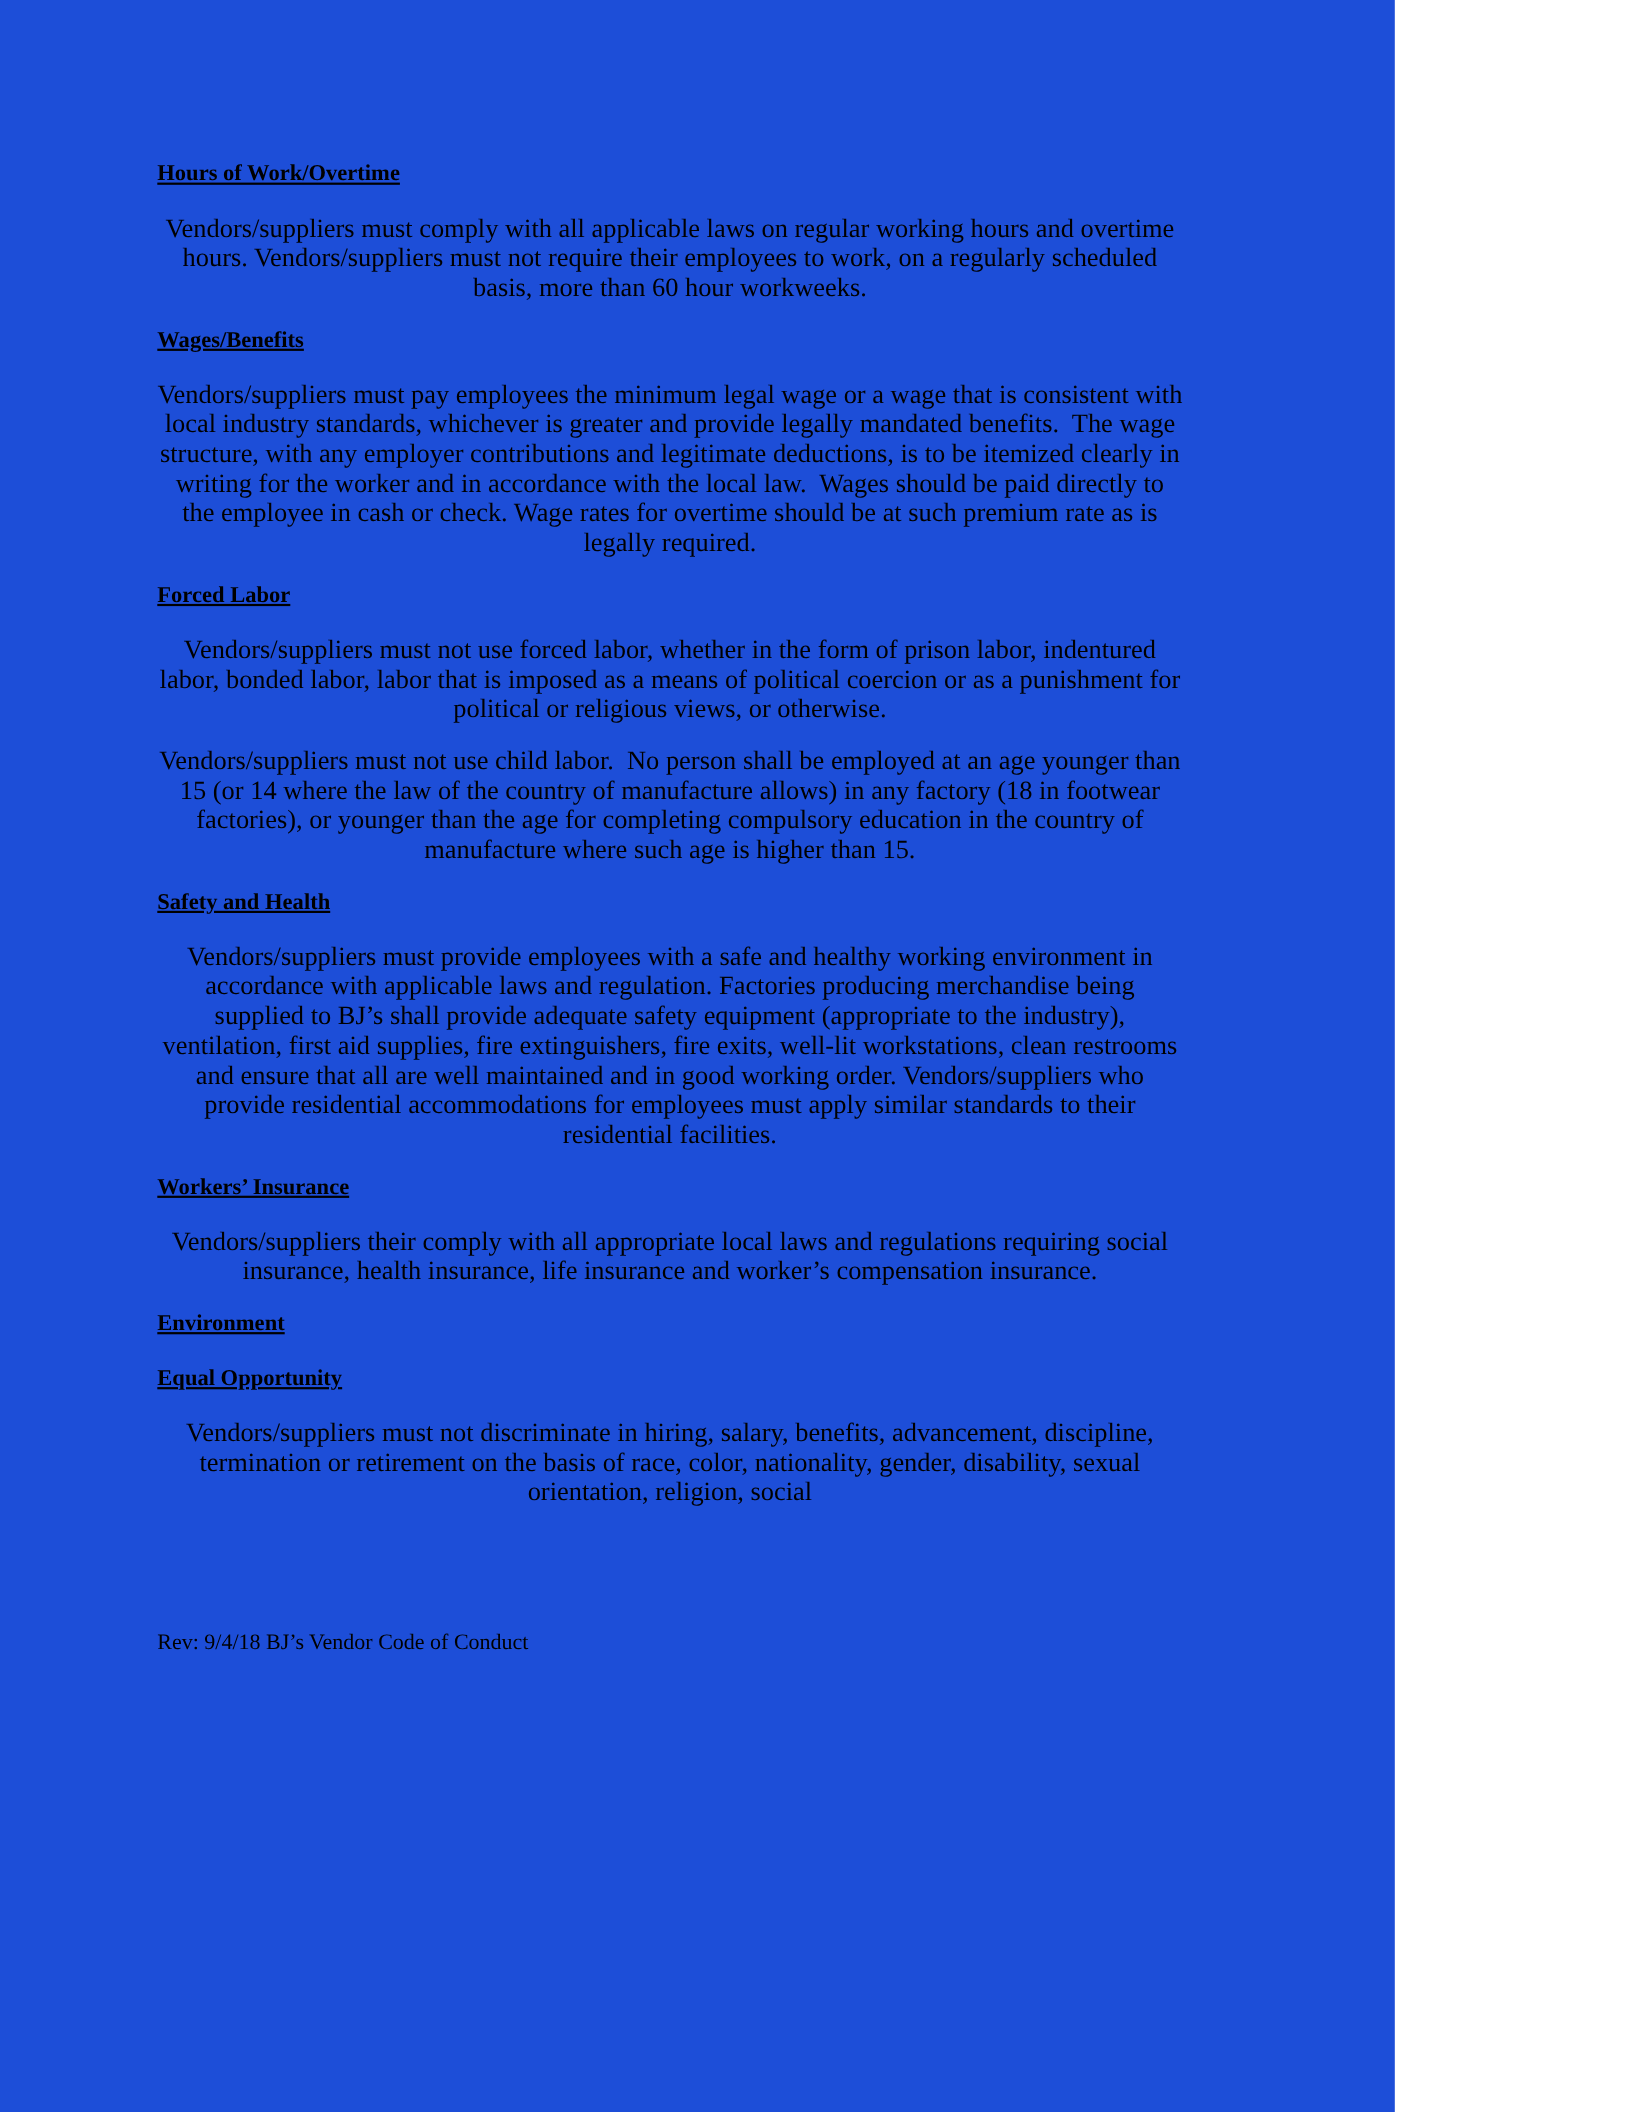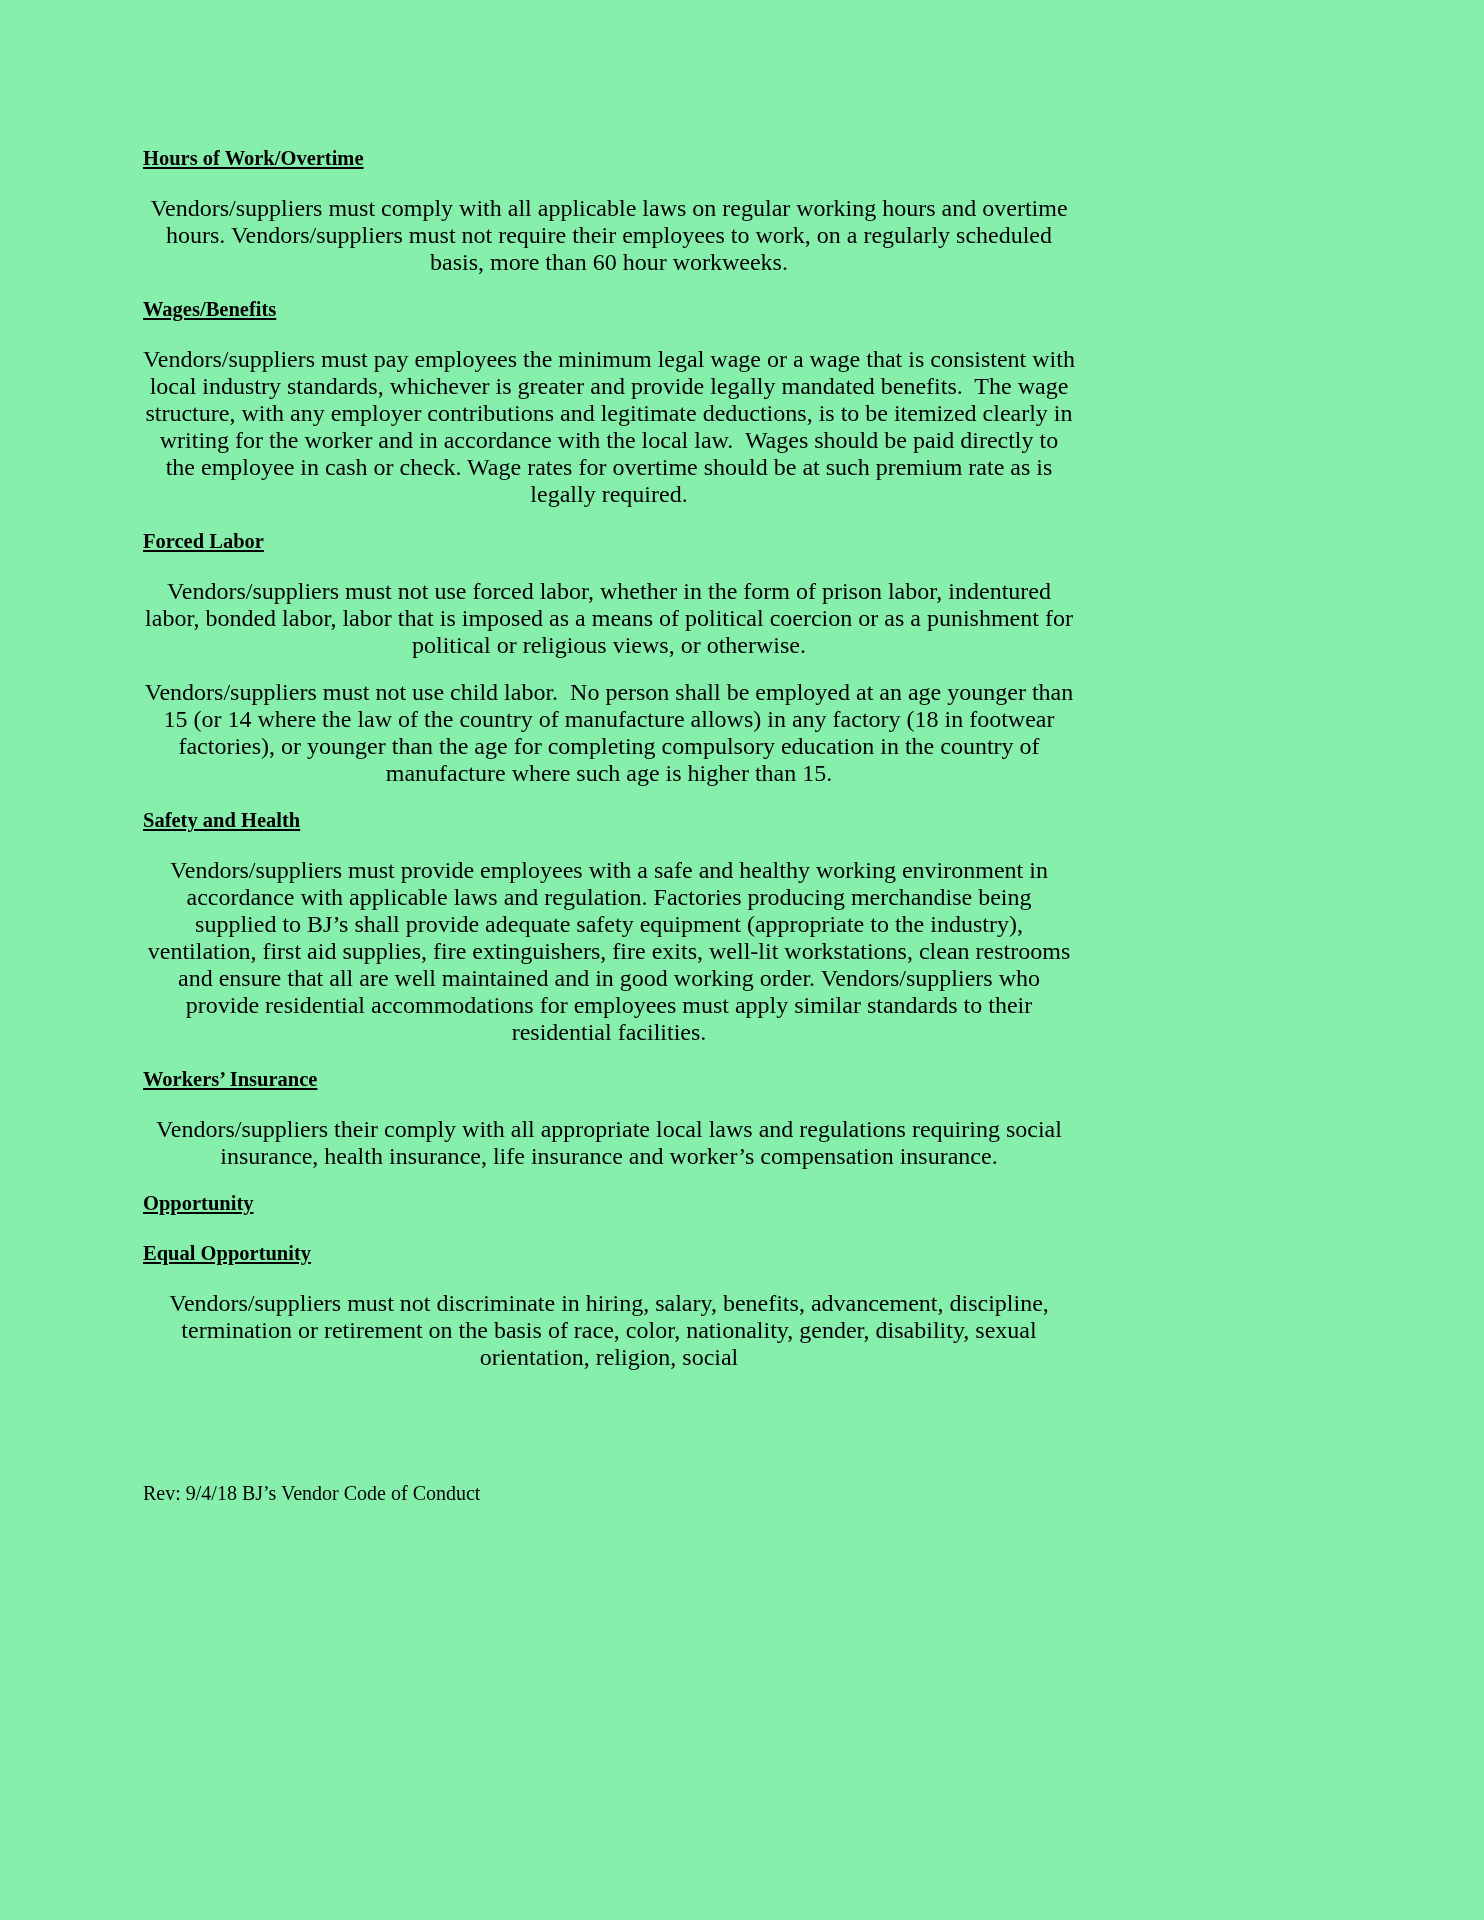--- a/index.html
+++ b/index.html
@@ -12,23 +12,23 @@
     height: 1920px;
     position: relative;
     font-family: "Liberation Serif", serif;
     color: #000000;
     overflow: hidden;
   }
   .page {
     position: absolute;
     top: 0;
     left: 0;
-    width: 1484px;
+    width: 1268px;
     height: 1920px;
-    background: #86efac;
+    background: #1d4ed8;
   }
   .content {
     position: absolute;
     top: 145px;
     left: 143px;
     width: 932px;
   }
   .doc-section {
     margin: 0;
     padding: 0;
@@ -86,21 +86,21 @@
       <h2 class="heading">Safety and Health</h2>
       <p class="body-text">Vendors/suppliers must provide employees with a safe and healthy working environment in accordance with applicable laws and regulation. Factories producing merchandise being supplied to BJ’s shall provide adequate safety equipment (appropriate to the industry), ventilation, first aid supplies, fire extinguishers, fire exits, well-lit workstations, clean restrooms and ensure that all are well maintained and in good working order. Vendors/suppliers who provide residential accommodations for employees must apply similar standards to their residential facilities.</p>
     </section>
 
     <section class="doc-section">
       <h2 class="heading">Workers’ Insurance</h2>
       <p class="body-text">Vendors/suppliers their comply with all appropriate local laws and regulations requiring social insurance, health insurance, life insurance and worker’s compensation insurance.</p>
     </section>
 
     <section class="doc-section">
-      <h2 class="heading">Opportunity</h2>
+      <h2 class="heading">Environment</h2>
     </section>
 
     <section class="doc-section">
       <h2 class="heading">Equal Opportunity</h2>
       <p class="body-text">Vendors/suppliers must not discriminate in hiring, salary, benefits, advancement, discipline, termination or retirement on the basis of race, color, nationality, gender, disability, sexual orientation, religion, social</p>
     </section>
 
   </div>
 
   <div class="footer">Rev: 9/4/18 BJ’s Vendor Code of Conduct</div>

